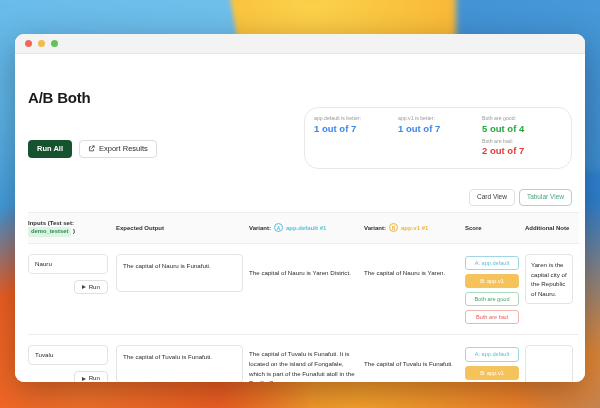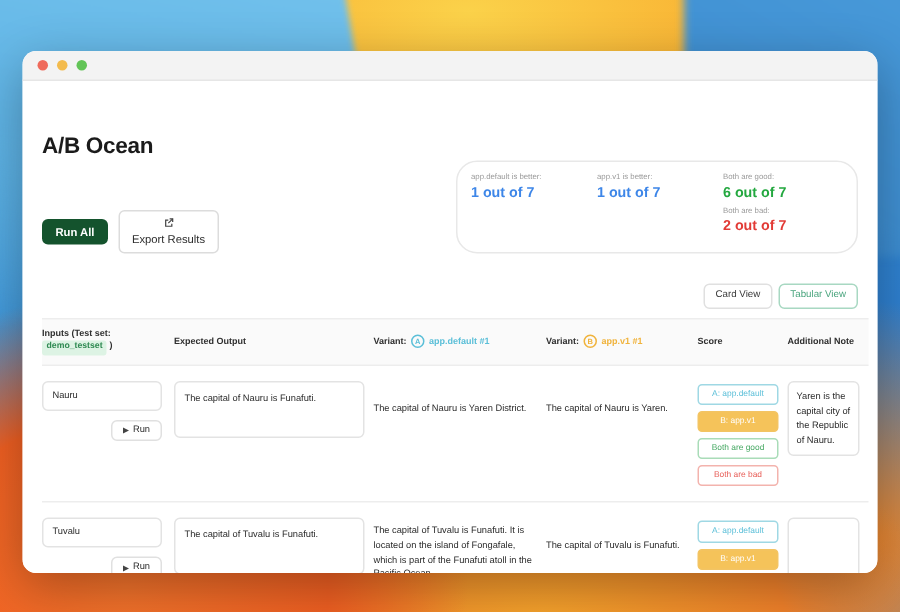--- a/index.html
+++ b/index.html
@@ -118,21 +118,20 @@
     border: 1px solid #dcdcdc;
     border-radius: 4px;
     font-size: 7.5px;
     padding: 4px 8px;
     cursor: pointer;
     font-family: inherit;
     display: flex;
     align-items: center;
     gap: 4px;
     line-height: 1;
-    flex-direction: column;
   }
   .ext-icon { width: 7px; height: 7px; display: block; }
 
   
   #stats-panel {
     position: absolute;
     left: 289px;
     top: 53px;
     width: 268px;
     height: 62px;
@@ -334,21 +333,21 @@
 <div id="window">
 
   <div id="titlebar">
     <span class="dot red"></span>
     <span class="dot yellow"></span>
     <span class="dot green"></span>
   </div>
 
   <div id="app-body">
 
-    <div id="page-title">A/B Ocean</div>
+    <div id="page-title">A/B Both</div>
 
     <div id="action-bar">
       <button id="run-all-button">Run All</button>
       <button id="export-button">
         <span>
           <svg class="ext-icon" viewBox="0 0 12 12" fill="none" stroke="#444" stroke-width="1.4">
             <path d="M9.5 7v3h-7V3h3"></path>
               <path d="M7 1.5h3.5V5"></path>
               <path d="M5.5 6.5l5-5"></path>
           </svg>
@@ -361,21 +360,21 @@
       <div class="stat-col">
         <div class="stat-label">app.default is better:</div>
         <div class="stat-value v-blue">1 out of 7</div>
       </div>
       <div class="stat-col">
         <div class="stat-label">app.v1 is better:</div>
         <div class="stat-value v-blue">1 out of 7</div>
       </div>
       <div class="stat-col wide-right">
         <div class="stat-label">Both are good:</div>
-        <div class="stat-value v-green">6 out of 7</div>
+        <div class="stat-value v-green">5 out of 4</div>
         <div class="stat-label">Both are bad:</div>
         <div class="stat-value v-red">2 out of 7</div>
       </div>
     </div>
 
     <div id="view-toggle">
       <button class="view-btn inactive">Card View</button>
       <button class="view-btn active">Tabular View</button>
     </div>
 

